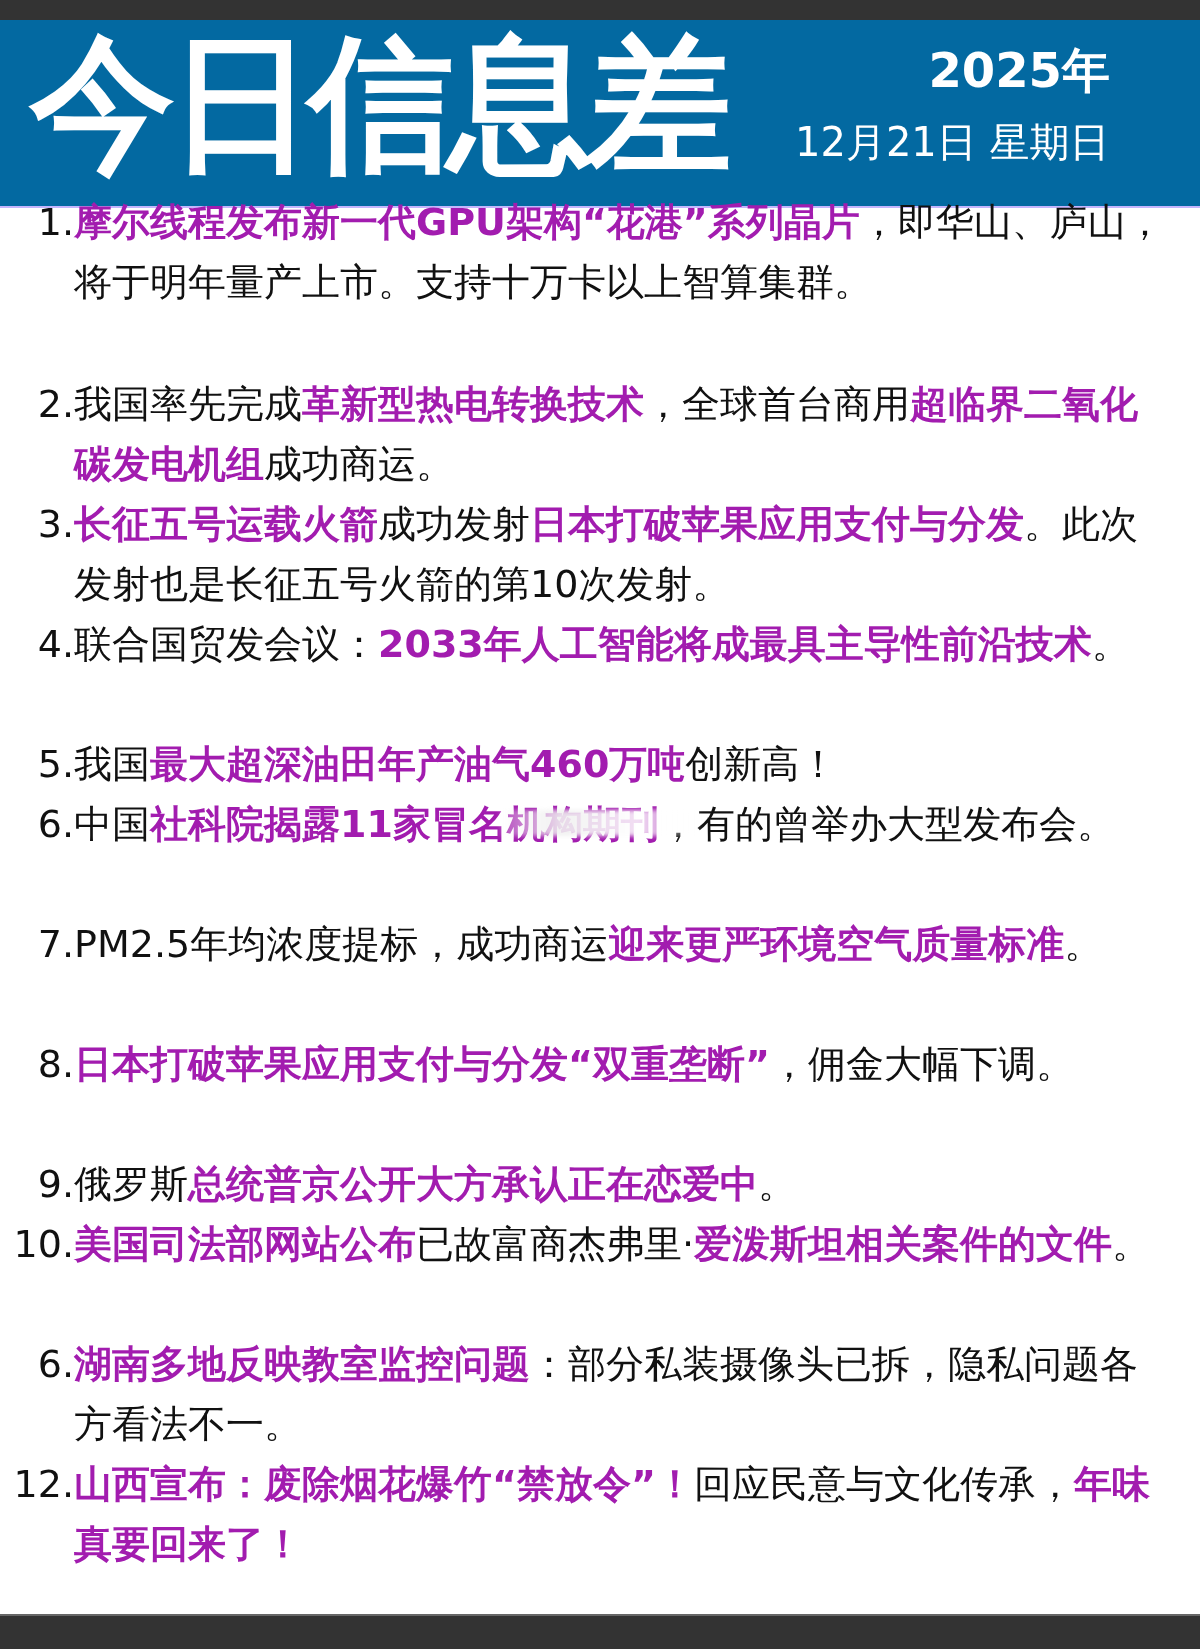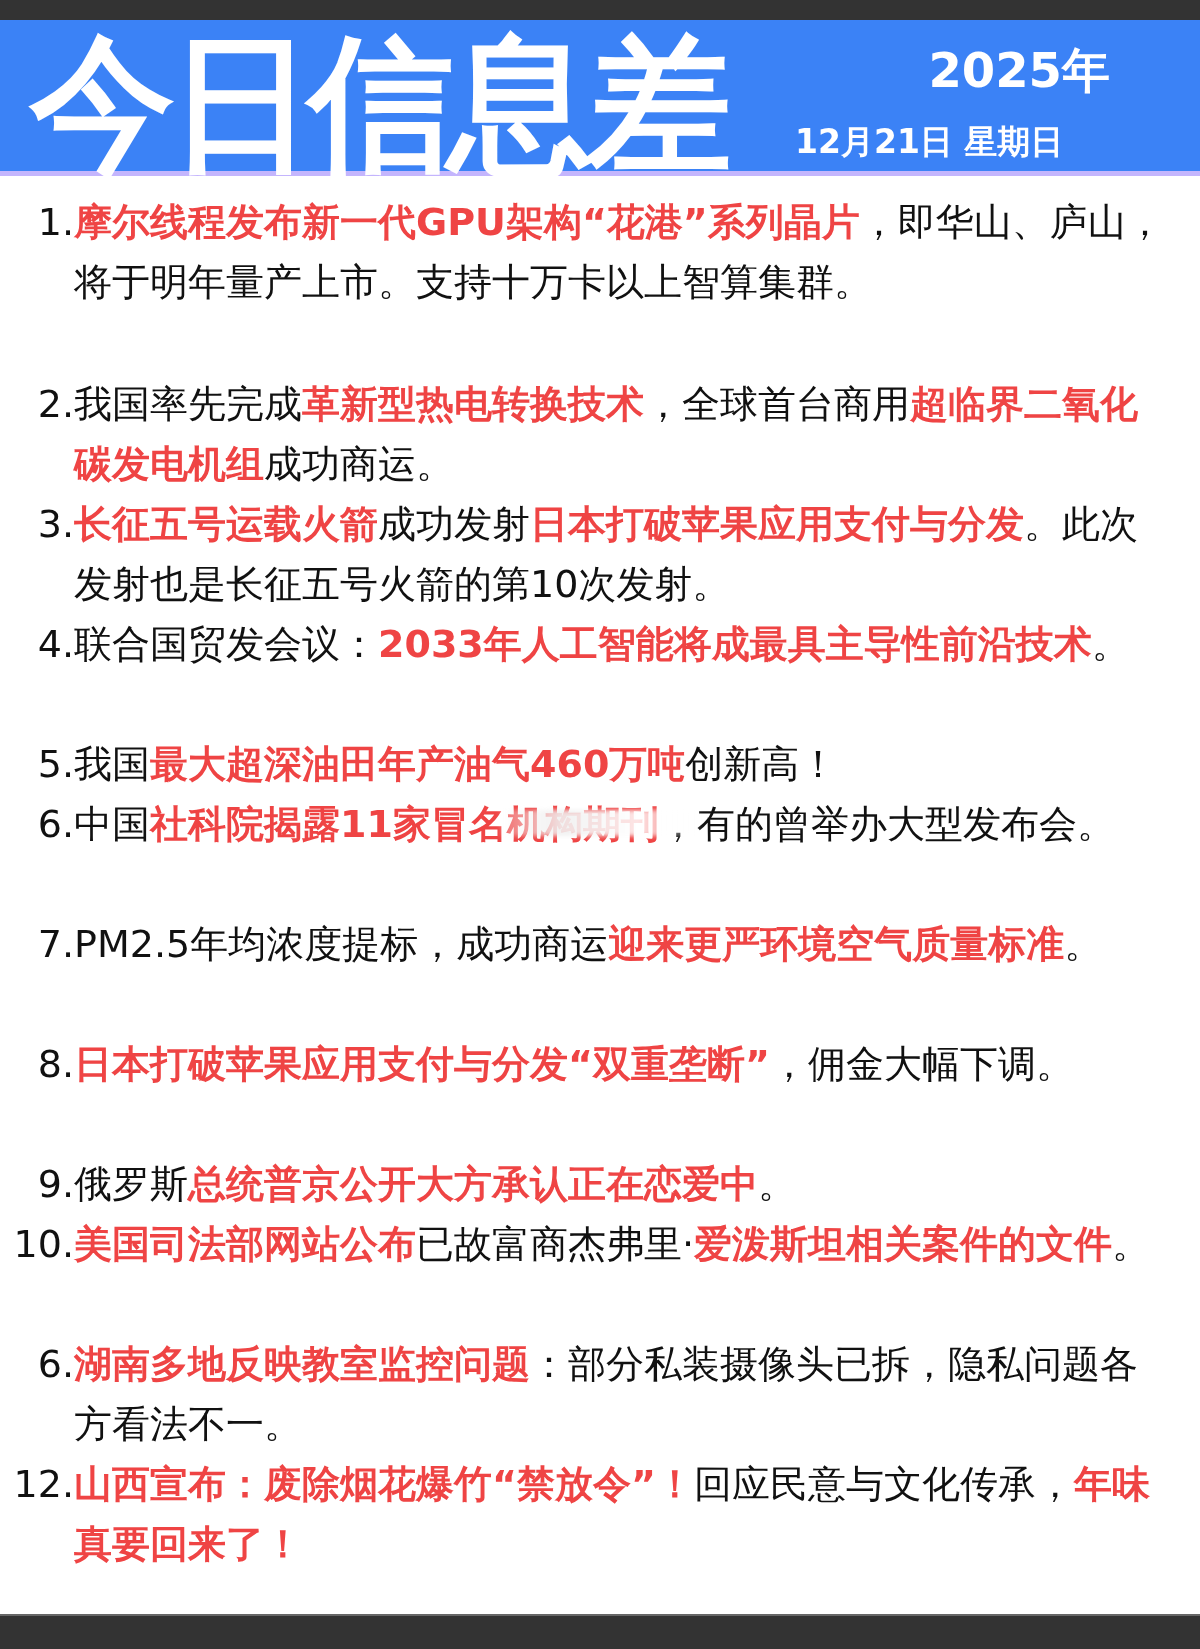--- a/index.html
+++ b/index.html
@@ -1,52 +1,52 @@
 <!DOCTYPE html>
 <html><head>
   <meta charset="utf-8">
   <style>
     * { box-sizing: border-box; margin: 0; padding: 0; }
     html, body { width: 1200px; height: 1649px; overflow: hidden; background: #ffffff; }
     body { font-family: "DejaVu Sans", "Liberation Sans", sans-serif; position: relative; }
 
     .top-bar { position: absolute; left: 0; top: 0; width: 1200px; height: 20px; background: #333333; }
     .header {
-      position: absolute; left: 0; top: 20px; width: 1200px; height: 156px;
-      background: #3b82f6; border-bottom: 5px solid #c4b5fd;
+      position: absolute; left: 0; top: 20px; width: 1200px; height: 188px;
+      background: #0369a1; border-bottom: 2px solid #c4b5fd;
     }
     .header-title {
       position: absolute; left: 30px; top: 4px;
       font-size: 148px; font-weight: bold; color: #ffffff; letter-spacing: -6px;
       line-height: 160px; white-space: nowrap;
       font-family: "DejaVu Sans", sans-serif;
       transform: scaleX(0.98); transform-origin: left center;
     }
     .header-year {
       position: absolute; left: 870px; top: 22px; width: 240px; text-align: right;
       font-size: 48px; font-weight: bold; color: #ffffff; line-height: 56px; white-space: nowrap;
     }
     .header-date {
       position: absolute; left: 795px; top: 94px; width: 400px; text-align: left;
-      font-size: 33px; font-weight: bold; color: #ffffff; line-height: 56px; white-space: nowrap;
+      font-size: 40px; font-weight: normal; color: #ffffff; line-height: 56px; white-space: nowrap;
     }
 
     .news-list { position: absolute; left: 0; top: 192px; width: 1200px; }
     .news-item { position: absolute; left: 0; width: 1200px; }
     .news-num {
       position: absolute; left: 0; width: 74px; text-align: right;
       font-size: 38px; line-height: 60px; color: #111111; white-space: nowrap;
       font-family: "DejaVu Sans", sans-serif;
     }
     .news-text {
       position: absolute; left: 74px; width: 1100px;
       font-size: 38px; line-height: 60px; color: #111111;
       word-break: break-all;
     }
-    .hl { color: #ef4444; font-weight: bold; }
+    .hl { color: #a21caf; font-weight: bold; }
     .plain { color: #111111; }
 
     .watermark {
       position: absolute; left: 500px; top: 810px; width: 200px; height: 26px;
       background: linear-gradient(90deg, rgba(255,255,255,0.2), rgba(240,240,240,0.9) 30%, rgba(255,255,255,0.85) 70%, rgba(255,255,255,0.1));
       filter: blur(2px);
     }
 
     .bottom-bar { position: absolute; left: 0; top: 1614px; width: 1200px; height: 35px; background: #333333; border-top: 2px solid #666666; }
   </style>

